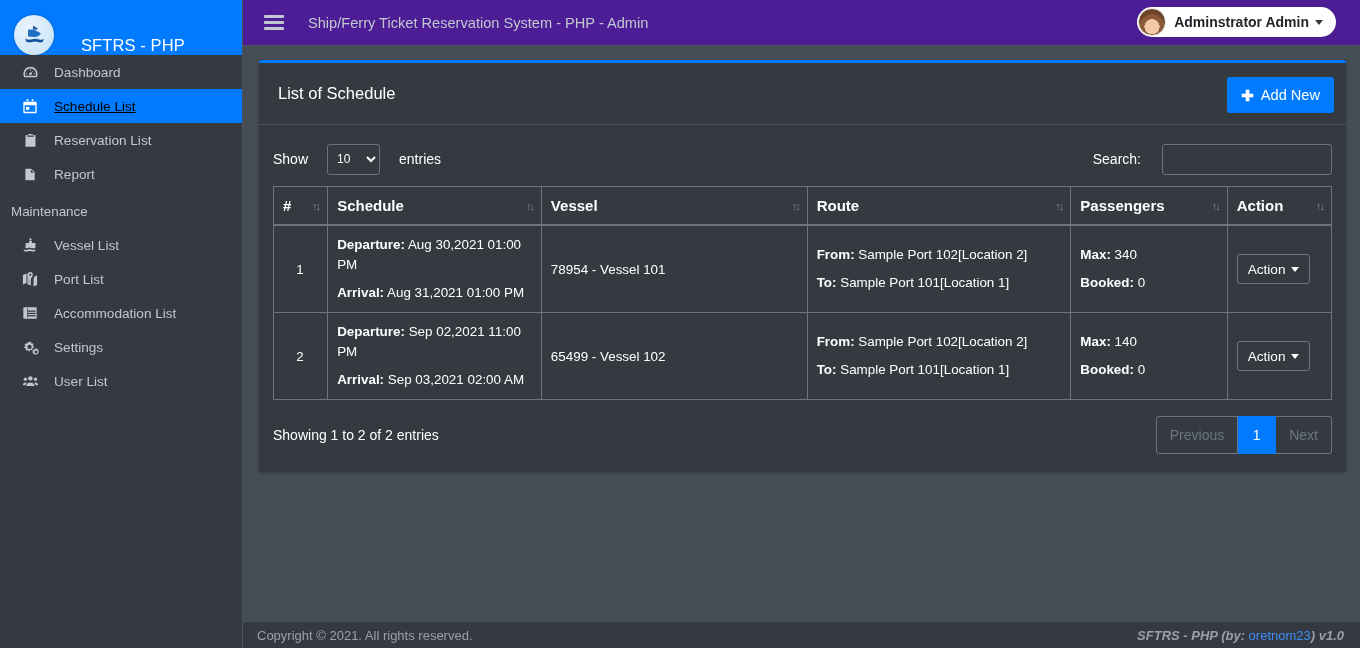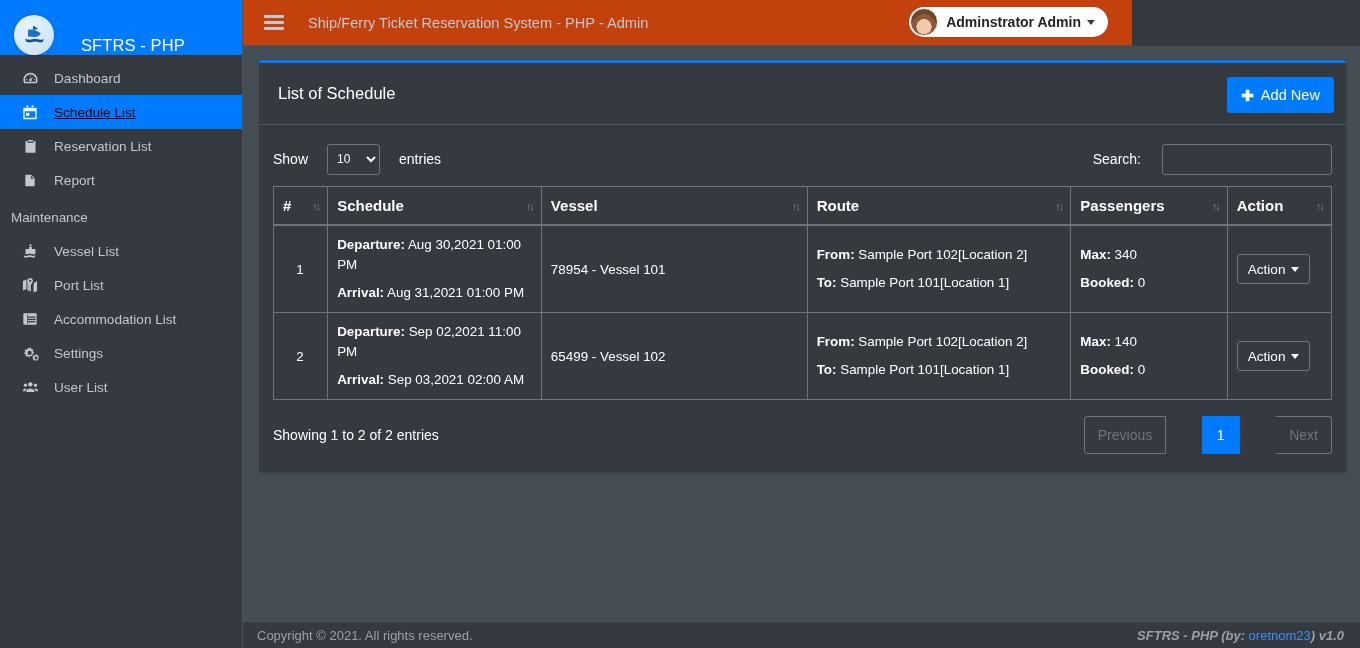--- a/index.html
+++ b/index.html
@@ -26,41 +26,41 @@
   }
   #brand-logo {
     width: 40px; height: 40px; border-radius: 50%;
     background: radial-gradient(circle at 35% 30%, #e8f3fc 0%, #cfe6f8 70%, #bcdcf4 100%);
     display: flex; align-items: center; justify-content: center;
     box-shadow: 0 0 3px rgba(0,0,0,.25);
   }
   #brand-title {
     color: #ffffff; font-size: 16.5px; letter-spacing: .1px;
   }
-  .nav-list { list-style: none; margin: 0; padding: 6px 0 0 0; }
+  .nav-list { list-style: none; margin: 0; padding: 0 0 0 0; }
   .nav-item {
     display: flex; align-items: center;
     height: 34px;
     padding-left: 19px;
     gap: 13px;
     color: #c2c7d0; font-size: 13.6px;
     cursor: pointer;
   }
   .nav-item.active { background: #007bff; color: #000000; font-weight: normal; text-decoration: underline; }
   .nav-ico { width: 22px; display: flex; align-items: center; justify-content: center; flex: 0 0 22px; }
   .nav-ico svg { display: block; }
   .nav-header {
     color: #c2c7d0; font-size: 13.4px;
     padding: 13px 0 9px 11px;
   }
   
   #navbar {
     position: absolute; top: 0; left: 243px;
-    width: 889px; height: 46px;
-    background: #c2410c;
+    width: 1117px; height: 46px;
+    background: #4c1d95;
     border-bottom: 1px solid #4b545c;
     display: flex; align-items: center;
   }
   #hamburger {
     margin-left: 21px; width: 20px; cursor: pointer;
     display: flex; flex-direction: column; gap: 3px;
   }
   #hamburger i { display: block; height: 3px; background: #c2c7d0; border-radius: 1px; }
   #navbar-title {
     margin-left: 24px; color: #c2c7d0; font-size: 14.6px;
@@ -181,21 +181,21 @@
     cursor: pointer;
   }
   .caret-light {
     width: 0; height: 0;
     border-left: 4px solid transparent; border-right: 4px solid transparent;
     border-top: 5px solid #ffffff;
   }
   
   .dt-bottom { display: flex; align-items: center; justify-content: space-between; margin-top: 16px; height: 38px; }
   .dt-info { color: #ffffff; font-size: 14px; }
-  .pager { display: flex; gap: 36px; }
+  .pager { display: flex; }
   .pg {
     min-width: 42px; height: 38px;
     display: flex; align-items: center; justify-content: center;
     border: 1px solid #6c757d; border-left-width: 0;
     color: #6c757d; font-size: 14px; padding: 0 13px;
     background: transparent; cursor: pointer;
   }
   .pg:first-child { border-left-width: 1px; border-radius: 3px 0 0 3px; }
   .pg:last-child { border-radius: 0 3px 3px 0; }
   .pg.active { background: #007bff; border-color: #007bff; color: #ffffff; min-width: 38px; padding: 0; }

